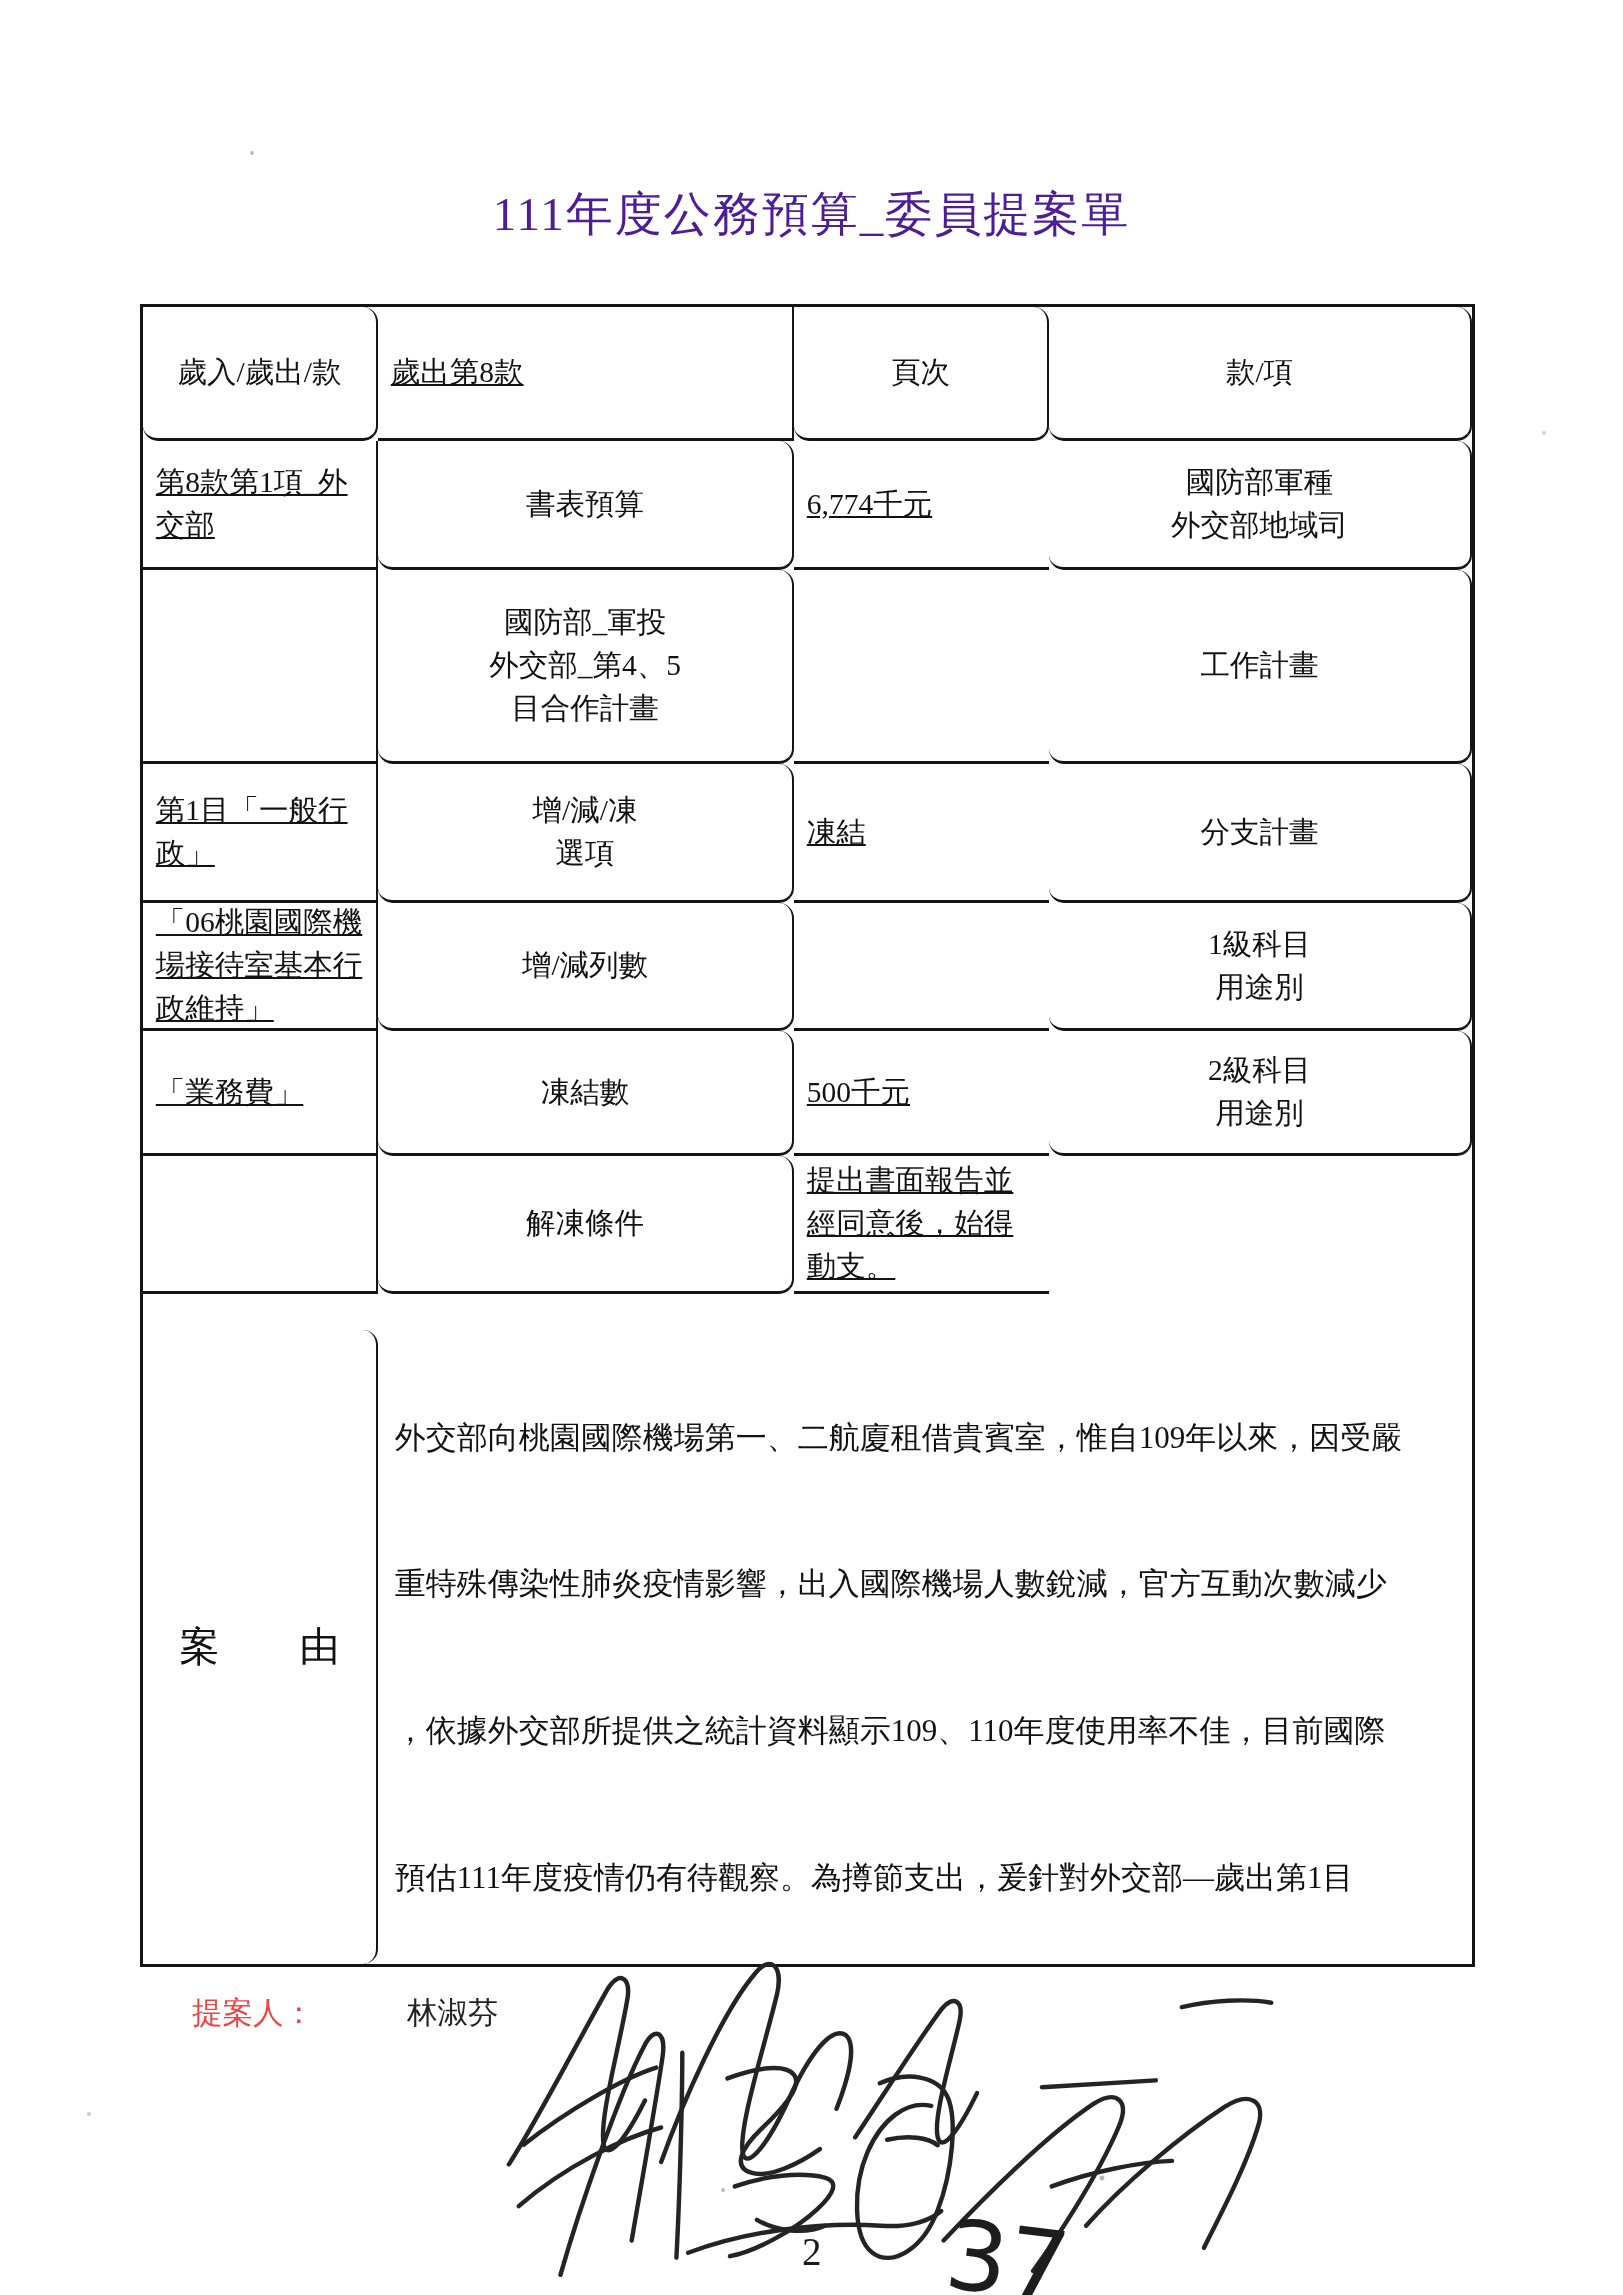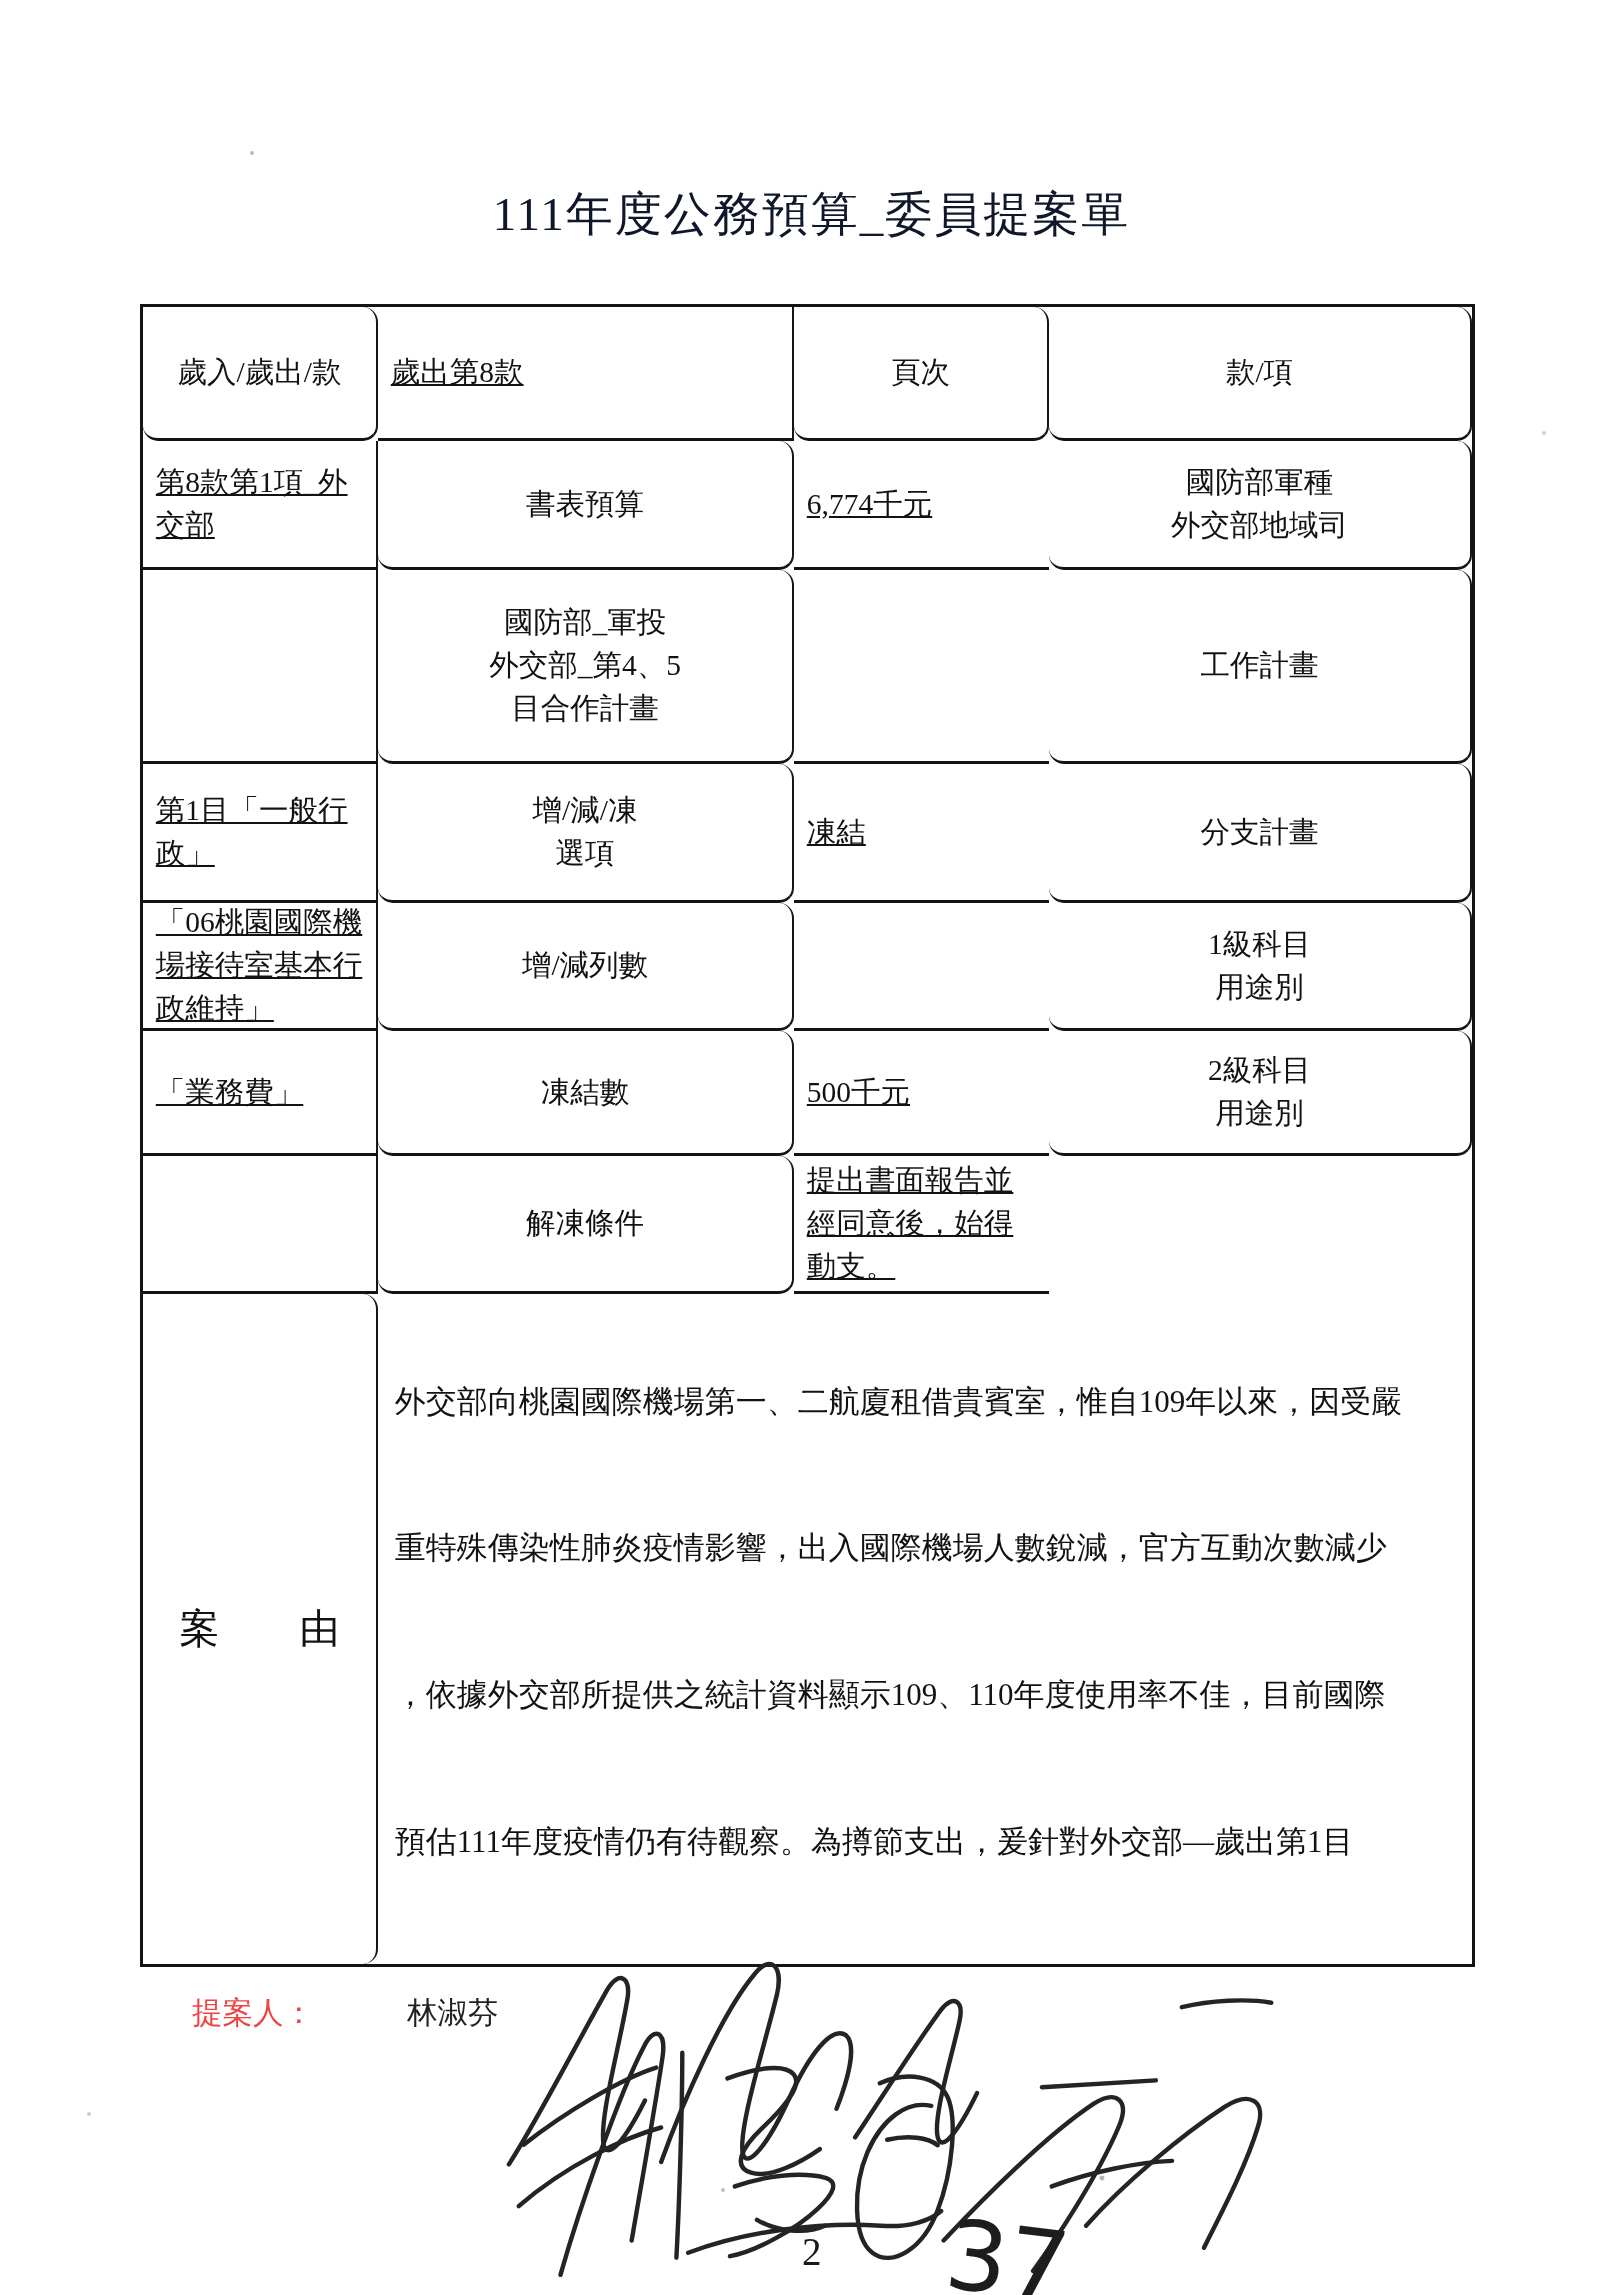--- a/index.html
+++ b/index.html
@@ -17,42 +17,42 @@
     background:transparent;
     box-shadow: 251px 152px 0 1px #bbb, 1415px 373px 0 1px #c8c8c8,
                 147px 958px 0 1px #c4c4c4, 752px 1214px 0 1px #cfcfcf,
                 1209px 1519px 0 1px #c9c9c9, 344px 1750px 0 1px #c6c6c6,
                 1101px 2177px 0 1.5px #b5b5b5, 722px 2189px 0 1px #bfbfbf,
                 1543px 432px 0 1px #d2d2d2, 88px 2113px 0 1px #cccccc;
   }
   .title{
     position:absolute;left:0;top:183px;width:100%;
     text-align:center;font-size:47px;letter-spacing:2px;
-    color:#0f172a;
+    color:#4c1d95;
   }
   
   .tbl{
     position:absolute;left:140px;top:304px;
     display:grid;
     grid-template-columns:235px 416px 255px 423px;
     grid-template-rows:134px 129px 194px 139px 128px 125px 138px 670px;
     border:3.4px solid #141414;
     background:#fff;
   }
   .cell{
     box-sizing:border-box;
     border-right:2px solid #161616;
     border-bottom:3.9px solid #141414;
     display:flex;align-items:center;
     font-size:29.5px;line-height:1.45;
     white-space:pre-line;
     overflow:hidden;
   }
   .cell.lastcol{border-right:none;}
-  .cell.lastrow{border-bottom:none;}
+  .cell.lastrow{border-bottom:none;margin-top:36px;}
   .lab{justify-content:center;text-align:center;padding:3.9px 4.9px;border-radius:15px;}
   .val{justify-content:flex-start;text-align:left;padding:3.9px 6.9px 3.9px 12.8px;text-decoration:underline;}
   
   .case-label{
     grid-column:1 / 2;
     justify-content:center;text-align:center;
     font-size:40px;
   }
   .case-body{
     grid-column:2 / 5;

